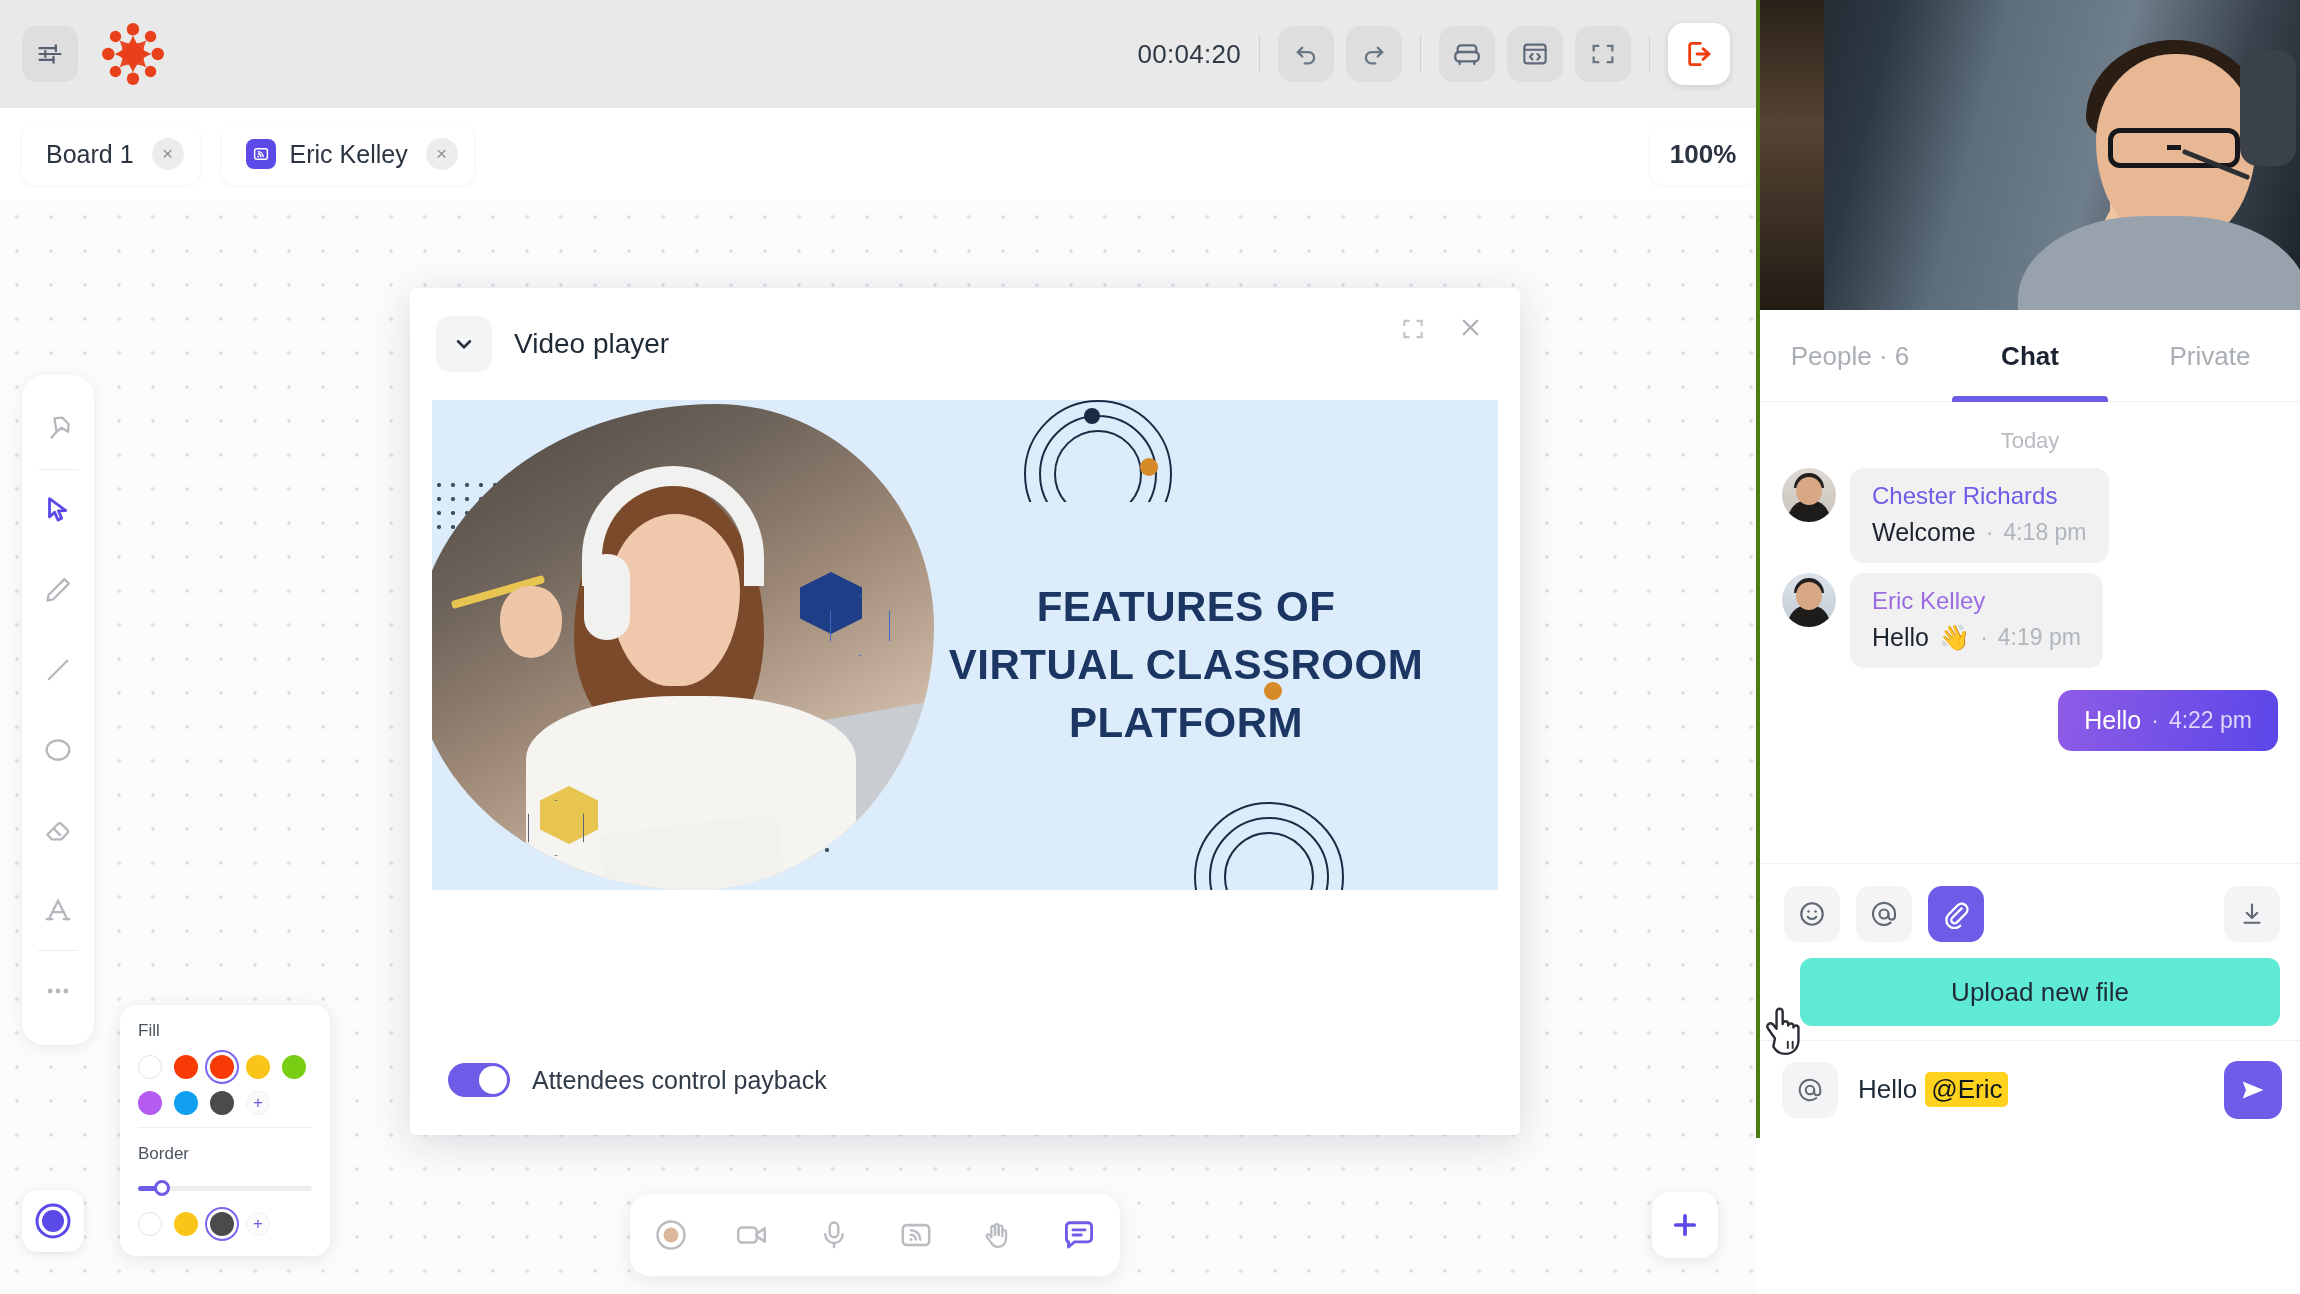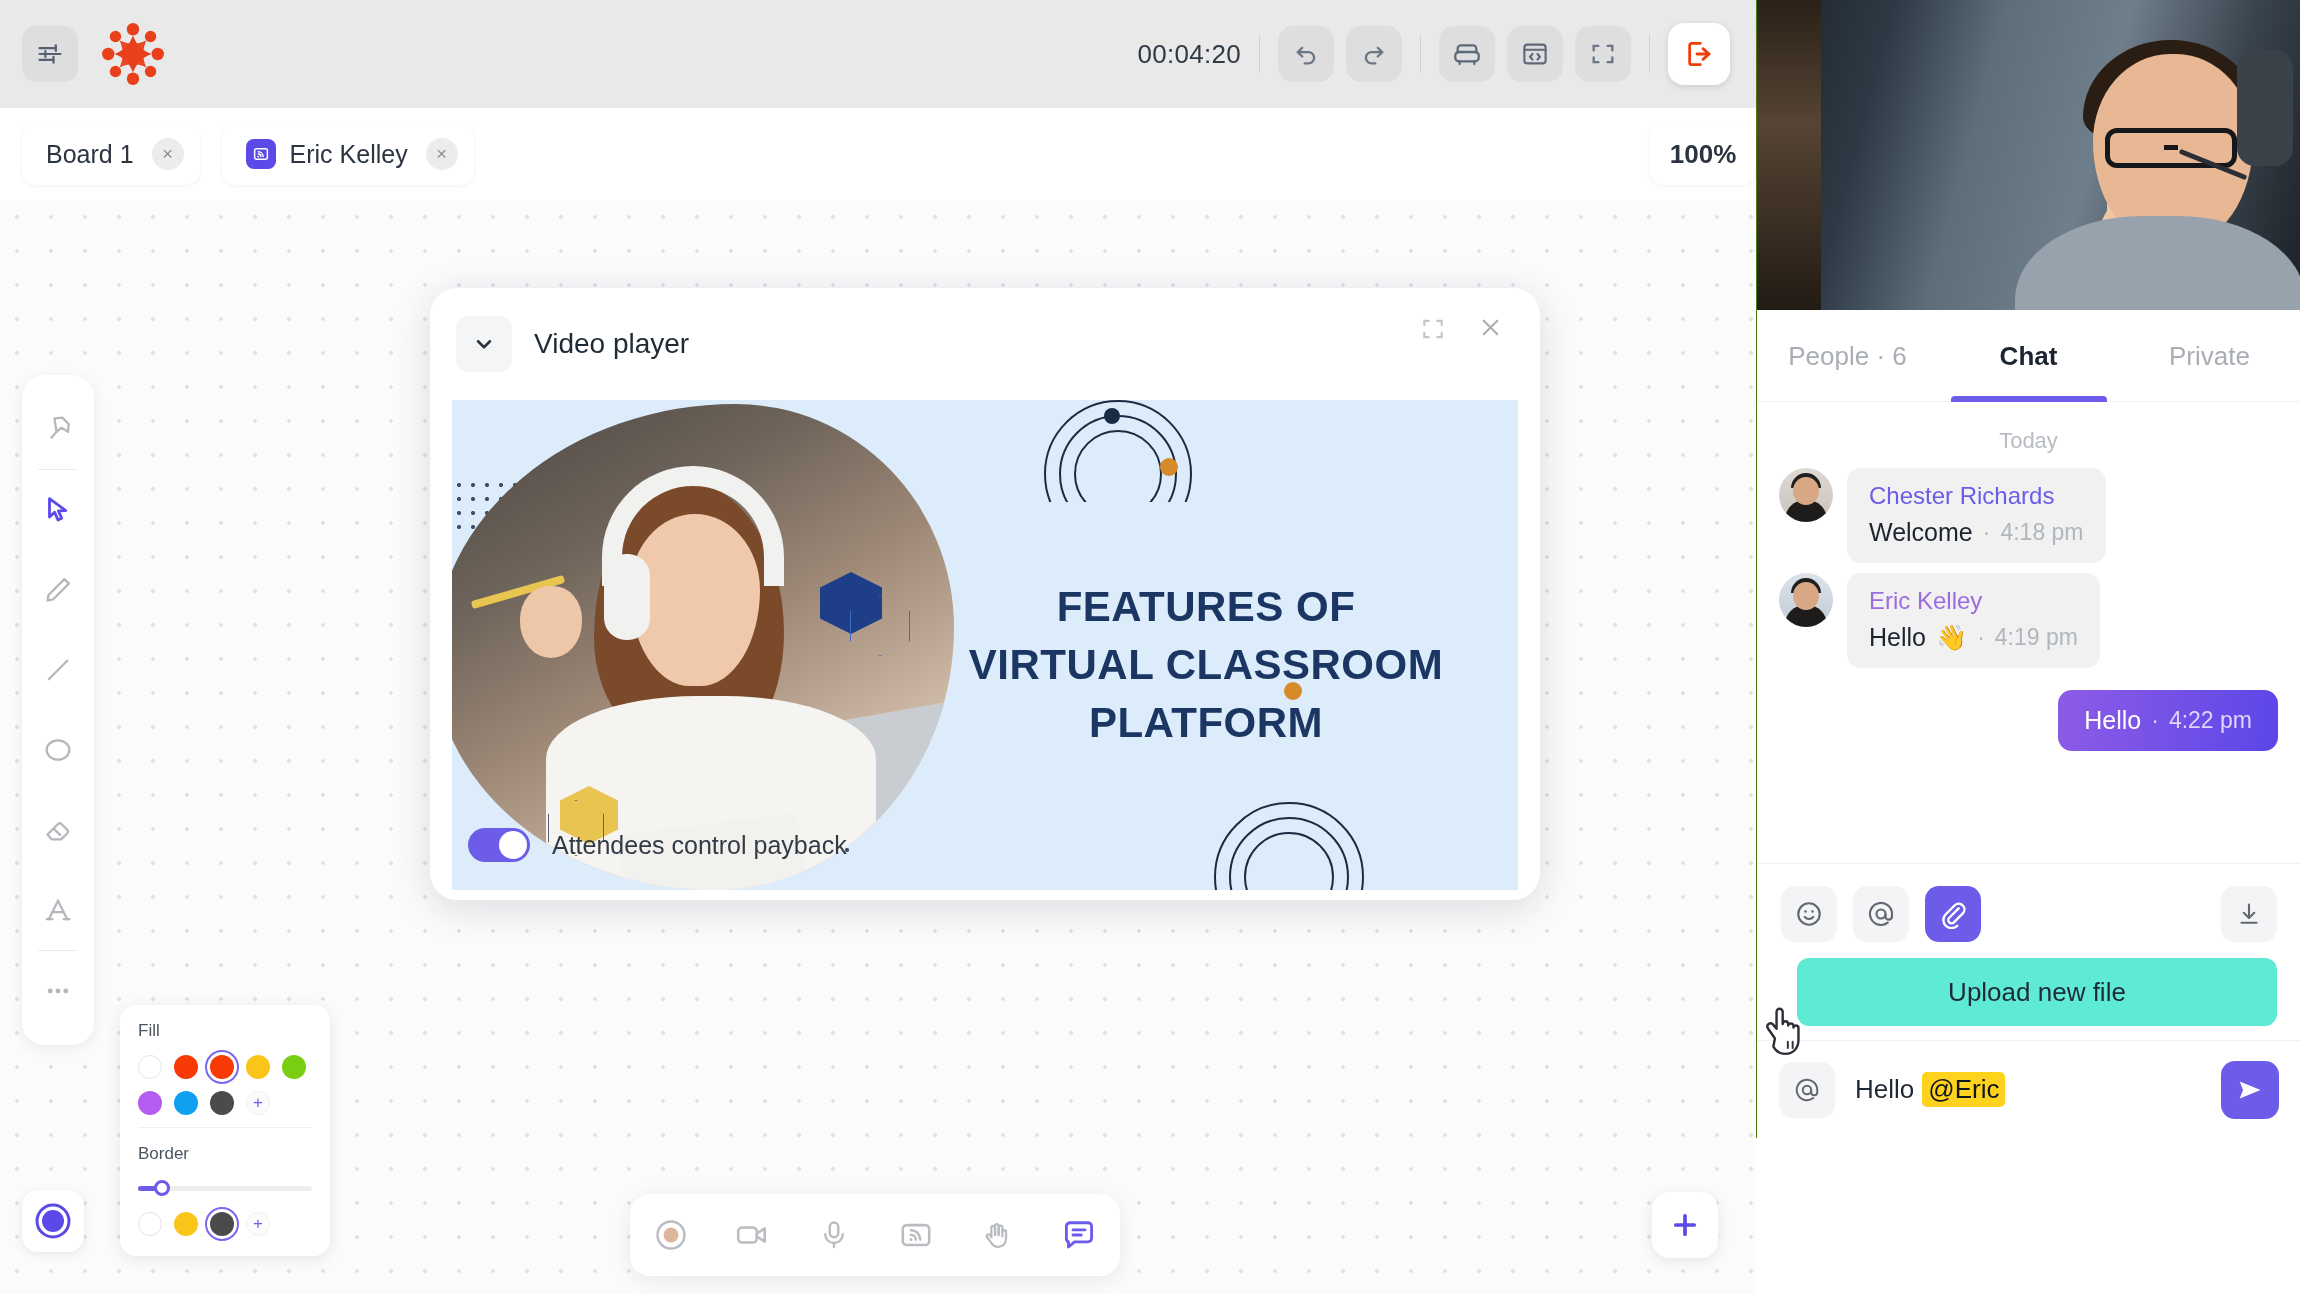--- a/index.html
+++ b/index.html
@@ -122,24 +122,23 @@
     background: #fff; border: 3.5px solid #6c5ce7; cursor: pointer;
   }
   .colordot {
     position: absolute; left: 22px; top: 1190px; width: 62px; height: 62px;
     background: #fff; border-radius: 16px; box-shadow: 0 2px 10px rgba(0,0,0,.09);
     display: flex; align-items: center; justify-content: center; z-index: 10; cursor: pointer;
   }
 
   
   .modal {
-    position: absolute; left: 410px; top: 288px; width: 1110px; height: 612px;
-    background: #fff; border-radius: 27px; box-shadow: 0 8px 38px rgba(20,30,50,.14);
+    position: absolute; left: 410px; top: 288px; width: 1110px; height: 847px;
+    background: #fff; border-radius: 6px; box-shadow: 0 8px 38px rgba(20,30,50,.14);
     z-index: 12;
-    margin-left: 20px;
   }
   .modal-head { position: relative; height: 112px; }
   .modal-collapse {
     position: absolute; left: 26px; top: 28px; width: 56px; height: 56px;
     background: #f4f5f7; border-radius: 13px; display: flex; align-items: center;
     justify-content: center; cursor: pointer;
   }
   .modal-title {
     position: absolute; left: 104px; top: 40px; font-size: 28px; color: #1f2a37;
   }
@@ -227,21 +226,21 @@
   .ctrl { width: 56px; height: 56px; display: flex; align-items: center; justify-content: center; cursor: pointer; }
   .addbtn {
     position: absolute; left: 1652px; top: 1192px; width: 66px; height: 66px;
     background: #fff; border-radius: 17px; box-shadow: 0 3px 14px rgba(0,0,0,.09);
     display: flex; align-items: center; justify-content: center; cursor: pointer; z-index: 11;
   }
 
   
   .rpanel {
     position: absolute; left: 1756px; top: 0; width: 544px; height: 1138px;
-    background: #fff; border-left: 1px solid #4d7c0f;
+    background: #fff; border-left: 4px solid #4d7c0f;
   }
   .webcam {
     position: relative; width: 544px; height: 310px; overflow: hidden;
     background: linear-gradient(105deg,#1d2228 0%,#2d3944 22%,#5d6d7a 40%,#6f7e8b 60%,#3a444e 80%,#1b2026 100%);
   }
   .wc-person {
     position: absolute; right: -10px; top: 36px; width: 310px; height: 300px;
   }
   .wc-head {
     position: absolute; right: 58px; top: 18px; width: 160px; height: 190px;

